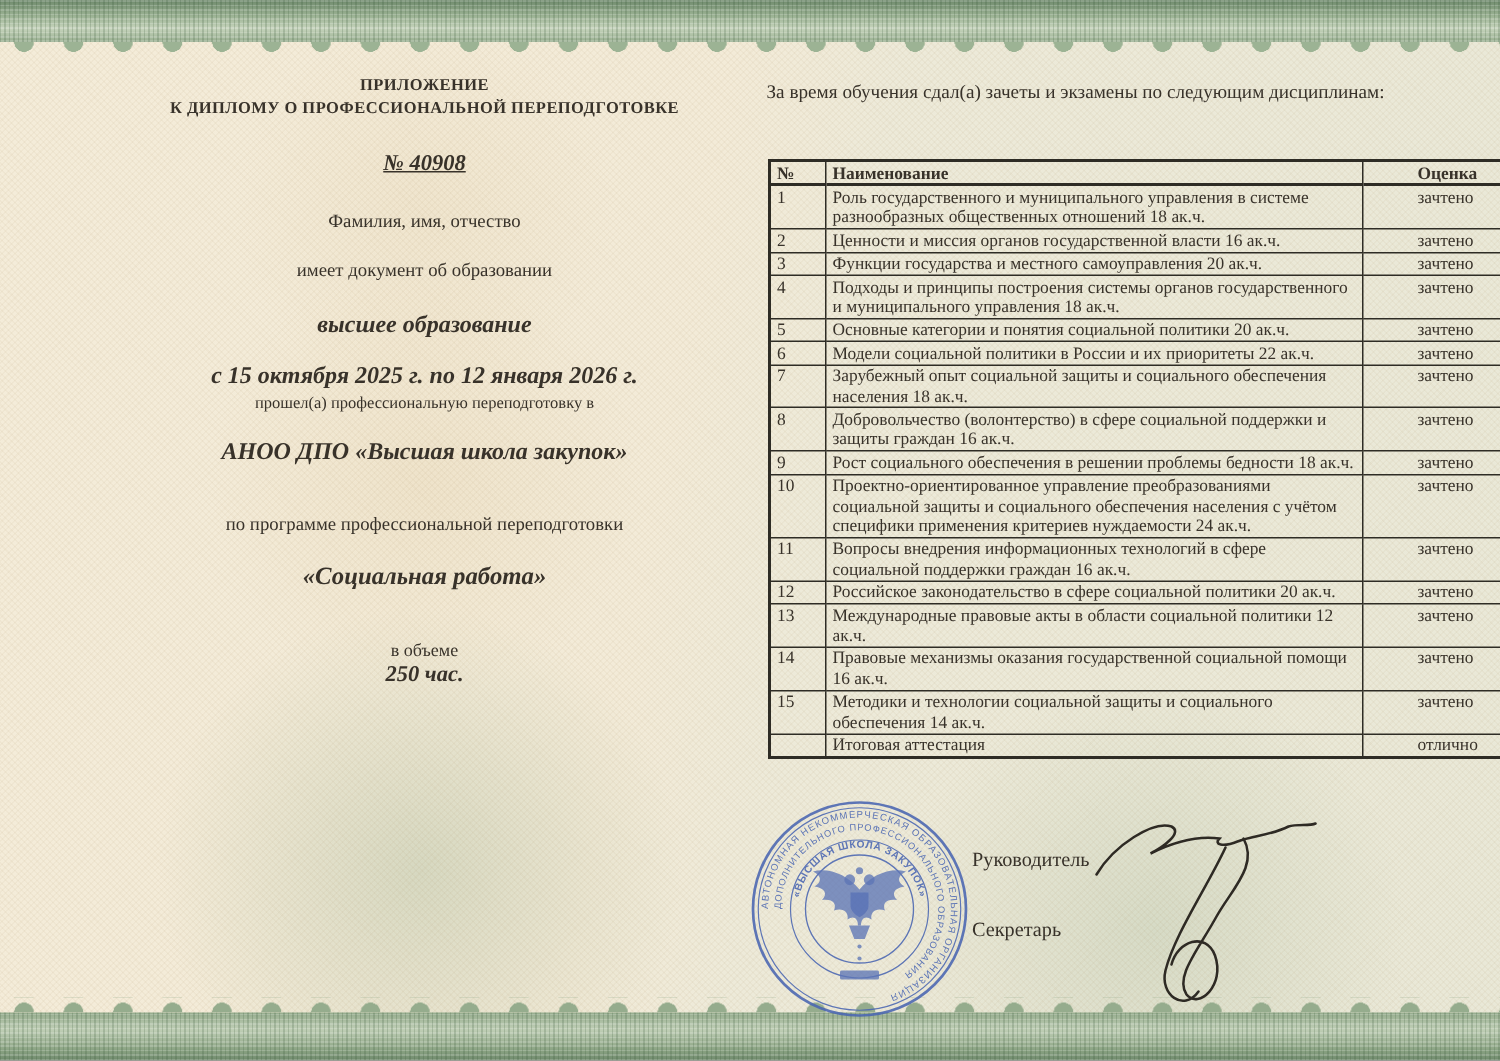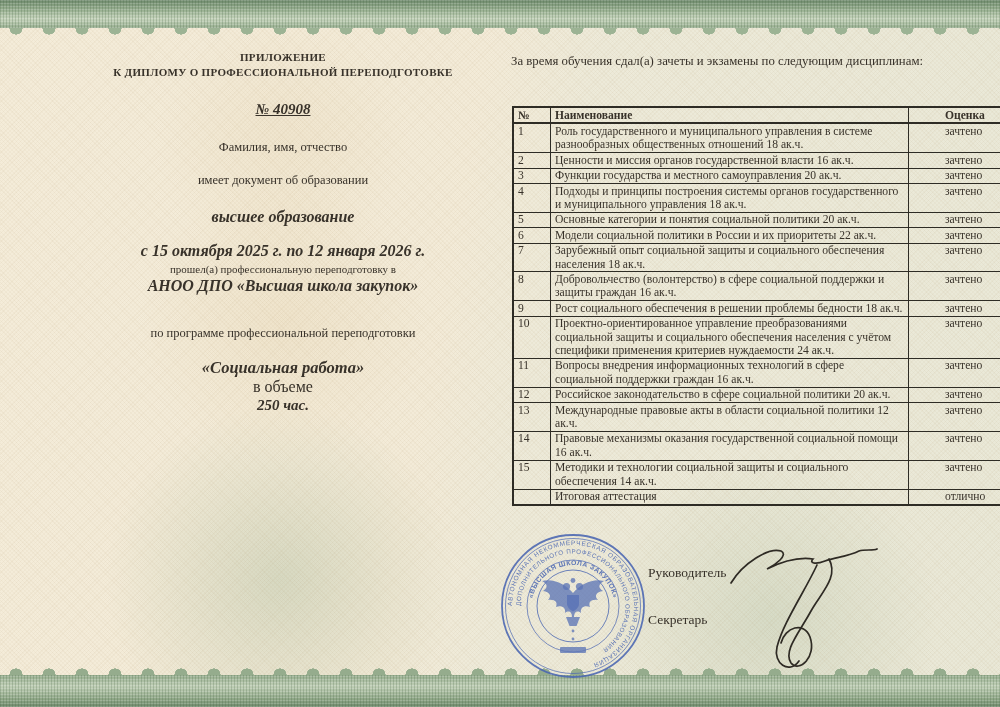--- a/index.html
+++ b/index.html
@@ -47,24 +47,24 @@
   .left-col{position:absolute;left:58px;top:50px;width:450px;text-align:center;}
   .title{font-size:11px;font-weight:bold;line-height:15px;letter-spacing:0.3px;}
   .bi{font-weight:bold;font-style:italic;}
   .doc-number{margin-top:21px;font-size:15px;text-decoration:underline;}
   .fio-label{margin-top:22px;font-size:12.5px;}
   .holder-name{margin-top:18px;font-size:21px;letter-spacing:0.5px;}
   .has-doc{margin-top:18px;font-size:12.5px;}
   .edu{margin-top:20px;font-size:16px;}
   .period{margin-top:16px;font-size:16px;}
   .passed{margin-top:3px;font-size:11px;}
-  .org{margin-top:2px;font-size:16px;}
+  .org{margin-top:18px;font-size:16px;}
   .program-label{margin-top:31px;font-size:12.5px;}
   .program{margin-top:17px;font-size:16.5px;}
-  .volume-label{margin-top:0;font-size:16px;}
+  .volume-label{margin-top:32px;font-size:12px;}
   .volume{margin-top:1px;font-size:15px;}
   
   .intro{position:absolute;left:511px;top:53px;width:447px;font-size:12.8px;line-height:17px;text-align:justify;}
   .disc-table{position:absolute;left:512px;top:106px;width:447px;border-collapse:collapse;
     font-size:11.6px;line-height:13.4px;border:2px solid #2e2c25;table-layout:fixed;}
   .disc-table th,.disc-table td{border:1px solid #2e2c25;padding:0.5px 4px;vertical-align:top;text-align:left;font-weight:normal;}
   .disc-table th{font-weight:bold;border-bottom:2px solid #2e2c25;}
   .disc-table .c-num{width:28px;}
   .disc-table .c-name{width:349px;}
   .disc-table .c-grade{width:62px;padding-left:36px;}

